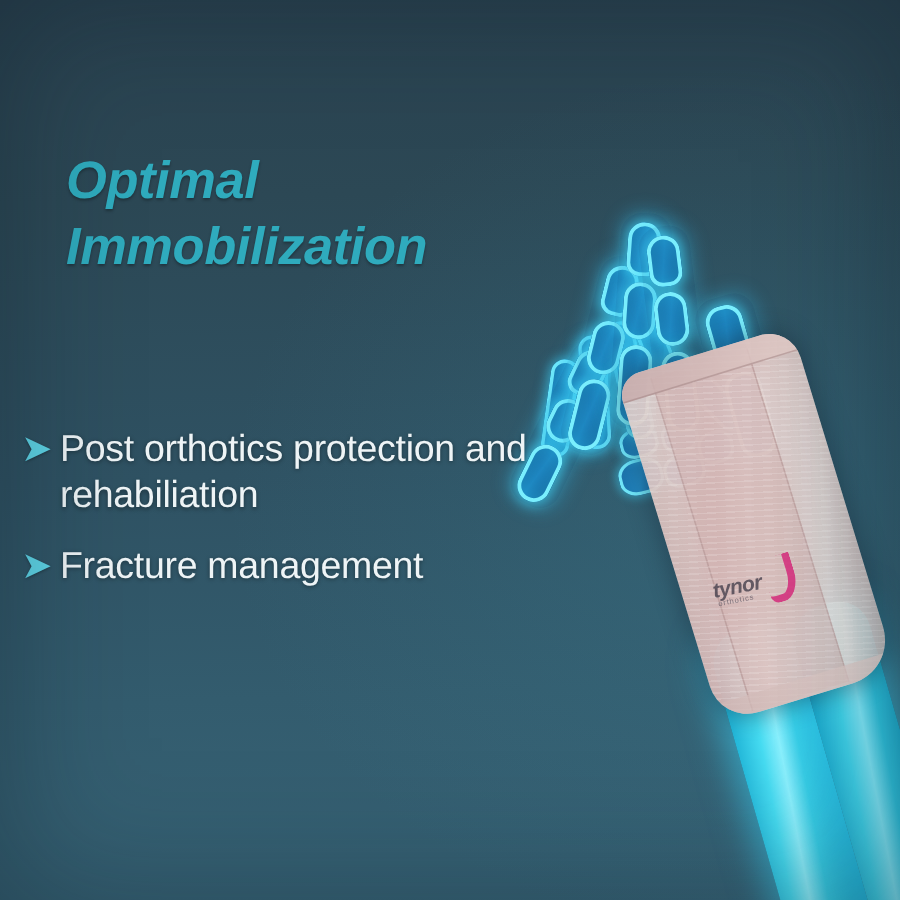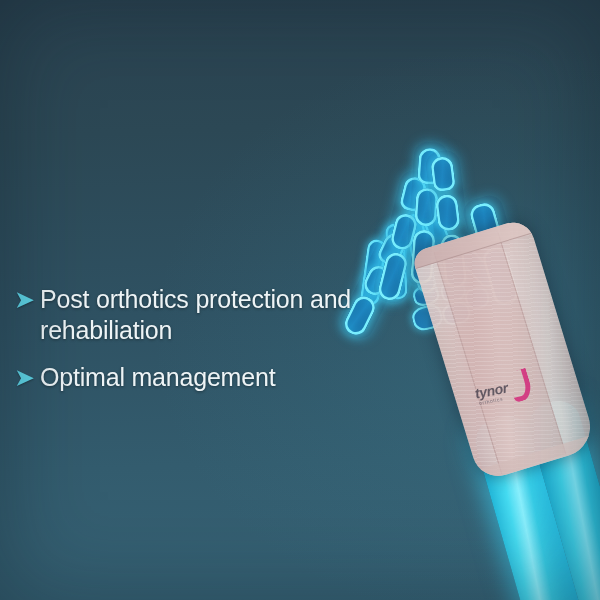--- a/index.html
+++ b/index.html
@@ -210,26 +210,28 @@
       <div id="brace-hem"></div>
       <div id="brace-hem2"></div>
       <div id="logo">
         <div id="logo-word">tynor</div>
         <div id="logo-sub">orthotics</div>
         <div id="logo-swoosh"></div>
       </div>
     </div>
   </div>
 
+  <div id="title">Optimal
+Immobilization</div>
 
   <div id="bullets">
     <div class="bullet">
       <span class="bullet-glyph">➤</span>
       <span class="bullet-text">Post orthotics protection and rehabiliation</span>
     </div>
     <div class="bullet">
       <span class="bullet-glyph">➤</span>
-      <span class="bullet-text">Optimal management</span>
+      <span class="bullet-text">Fracture management</span>
     </div>
   </div>
 
   <div id="vignette"></div>
 </div>
 
 </body></html>

